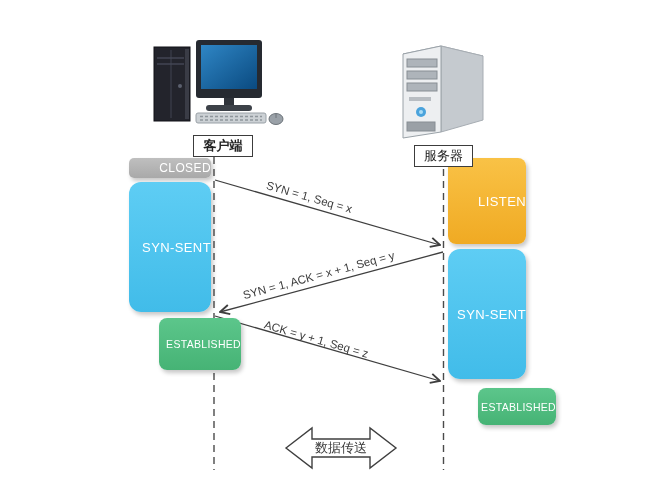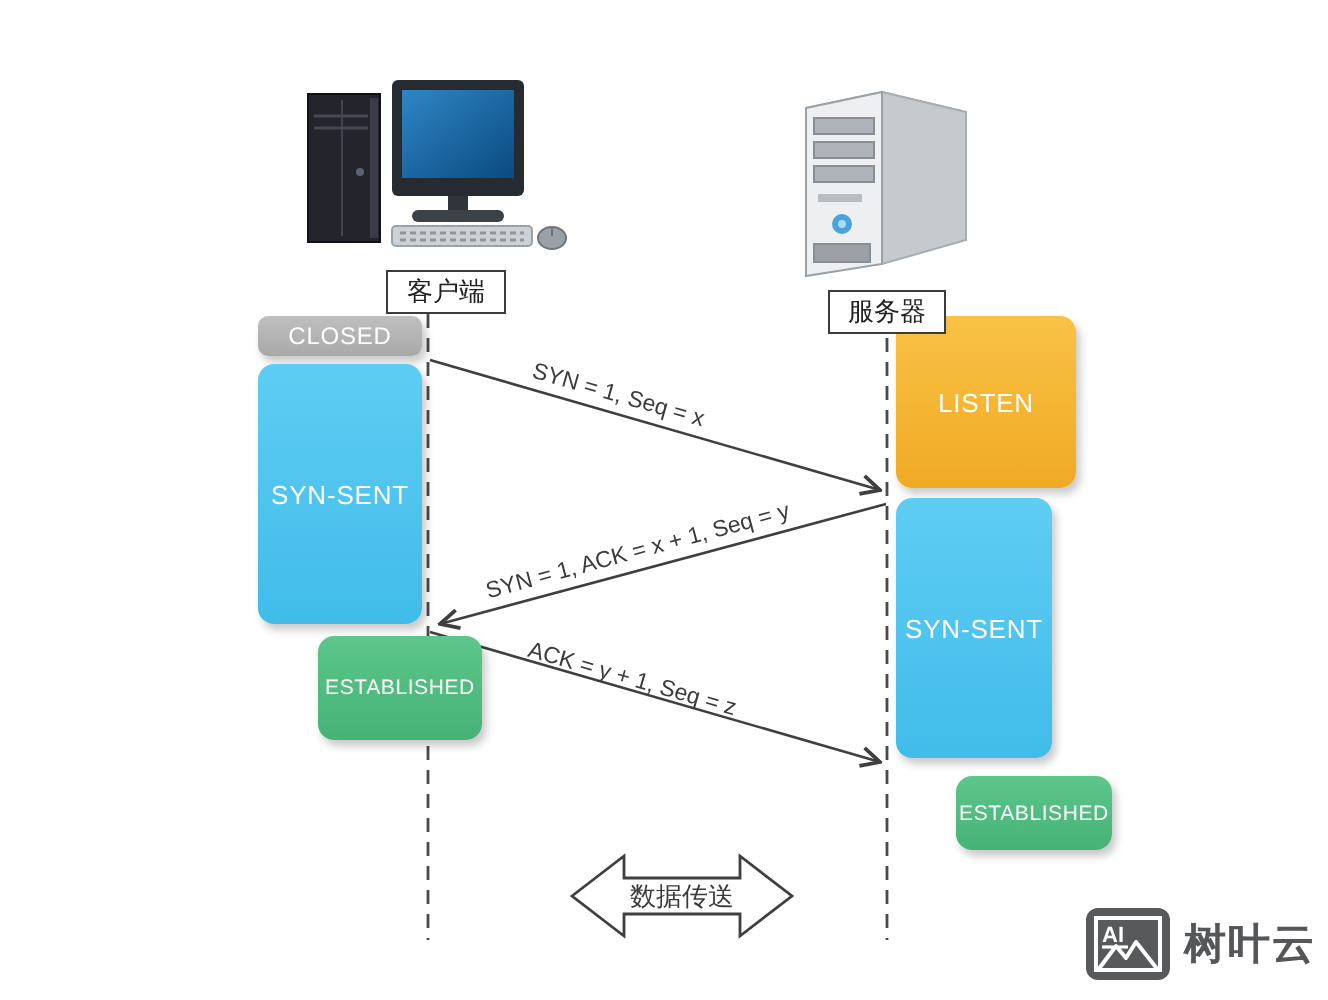--- a/index.html
+++ b/index.html
@@ -25,30 +25,30 @@
     font-size: 13px;
     color: #222222;
     z-index: 3;
   }
 
   
   .state-box {
     position: absolute;
     display: flex;
     align-items: center;
-    justify-content: center;
+    justify-content: flex-end;
     color: #ffffff;
     border-radius: 8px;
     box-shadow: 2px 3px 4px rgba(0,0,0,0.22);
     letter-spacing: 0.4px;
     z-index: 2;
     text-align: center;
   }
   .state-gray   { background: linear-gradient(180deg, #bfbfbf, #a9a9a9); border-radius: 5px; font-size: 12px; }
-  .state-blue   { background: linear-gradient(180deg, #5ecdf4, #41bce9); font-size: 13px; }
+  .state-blue   { background: linear-gradient(180deg, #5ecdf4, #41bce9); font-size: 13px; border-radius: 12px; }
   .state-green  { background: linear-gradient(180deg, #5cc68b, #46b375); font-size: 10.5px; letter-spacing: 0.3px; margin-left: 30px; }
   .state-orange { background: linear-gradient(180deg, #f9c246, #f0aa23); font-size: 13px; }
 
   .msg-text { font-size: 11.5px; fill: #3b3b3b; }
   .lifeline { stroke: #4a4a4a; stroke-width: 1.4; stroke-dasharray: 7 5; }
   .msg-line { stroke: #3f3f3f; stroke-width: 1.3; fill: none; }
 
   
   .watermark {
     position: absolute;
@@ -131,51 +131,41 @@
     <line class="msg-line" x1="215" y1="316" x2="440" y2="381" marker-end="url(#arrowhead)"></line>
 
     <text class="msg-text" x="309" y="198" text-anchor="middle" dominant-baseline="middle" transform="rotate(16 309 198)">SYN = 1, Seq = x</text>
     <text class="msg-text" x="319" y="276" text-anchor="middle" dominant-baseline="middle" transform="rotate(-15 319 276)">SYN = 1, ACK = x + 1, Seq = y</text>
     <text class="msg-text" x="316" y="340" text-anchor="middle" dominant-baseline="middle" transform="rotate(16 316 340)">ACK = y + 1, Seq = z</text>
 
     <polygon points="286,448 312,428 312,439 370,439 370,428 396,448 370,468 370,457 312,457 312,468" fill="#ffffff" stroke="#3f3f3f" stroke-width="1.4" stroke-linejoin="miter"></polygon>
     <text x="341" y="449" text-anchor="middle" dominant-baseline="middle" font-size="13" fill="#3a3a3a">数据传送</text>
   </svg>
 
-  <div class="node-label" style="left:193px; top:135px; width:60px; height:22px;">
+  <div class="node-label" style="left:193px; top:135px; width:60px; height:22px;font-weight:bold;">
     <span>客户端</span>
   </div>
   <div class="node-label" style="left:414px; top:135px; width:59px; height:22px;margin-top:10px;">
     <span>服务器</span>
   </div>
 
   <div class="state-box state-gray" style="left:129px; top:158px; width:82px; height:20px;">
     <span>CLOSED</span>
   </div>
   <div class="state-box state-blue" style="left:129px; top:182px; width:82px; height:130px;">
     <span>SYN-SENT</span>
   </div>
   <div class="state-box state-green" style="left:129px; top:318px; width:82px; height:52px;">
     <span>ESTABLISHED</span>
   </div>
 
-  <div class="state-box state-orange" style="left:448px; top:158px; width:90px; height:86px;">
+  <div class="state-box state-orange" style="left:448px; top:158px; width:78px; height:86px;">
     <span>LISTEN</span>
   </div>
   <div class="state-box state-blue" style="left:448px; top:249px; width:78px; height:130px;">
     <span>SYN-SENT</span>
   </div>
   <div class="state-box state-green" style="left:448px; top:388px; width:78px; height:37px;">
     <span>ESTABLISHED</span>
   </div>
 
-  <div class="watermark">
-    <svg width="42" height="36" viewBox="0 0 42 36">
-      <rect x="0" y="0" width="42" height="36" rx="6" fill="#58595b"></rect>
-      <rect x="5" y="5" width="32" height="26" fill="none" stroke="#ffffff" stroke-width="2"></rect>
-      <text x="8" y="17" font-size="11" font-weight="bold" fill="#ffffff" font-family="Liberation Sans, sans-serif">AI</text>
-      <line x1="8" y1="19.5" x2="21" y2="19.5" stroke="#ffffff" stroke-width="1.6"></line>
-      <path d="M6 31 L15 19 L20 25 L25 17 L36 31 Z" fill="#58595b" stroke="#ffffff" stroke-width="2" stroke-linejoin="round"></path>
-    </svg>
-    <span class="watermark-brand">树叶云</span>
-  </div>
 
 </div>
 
 </body></html>

